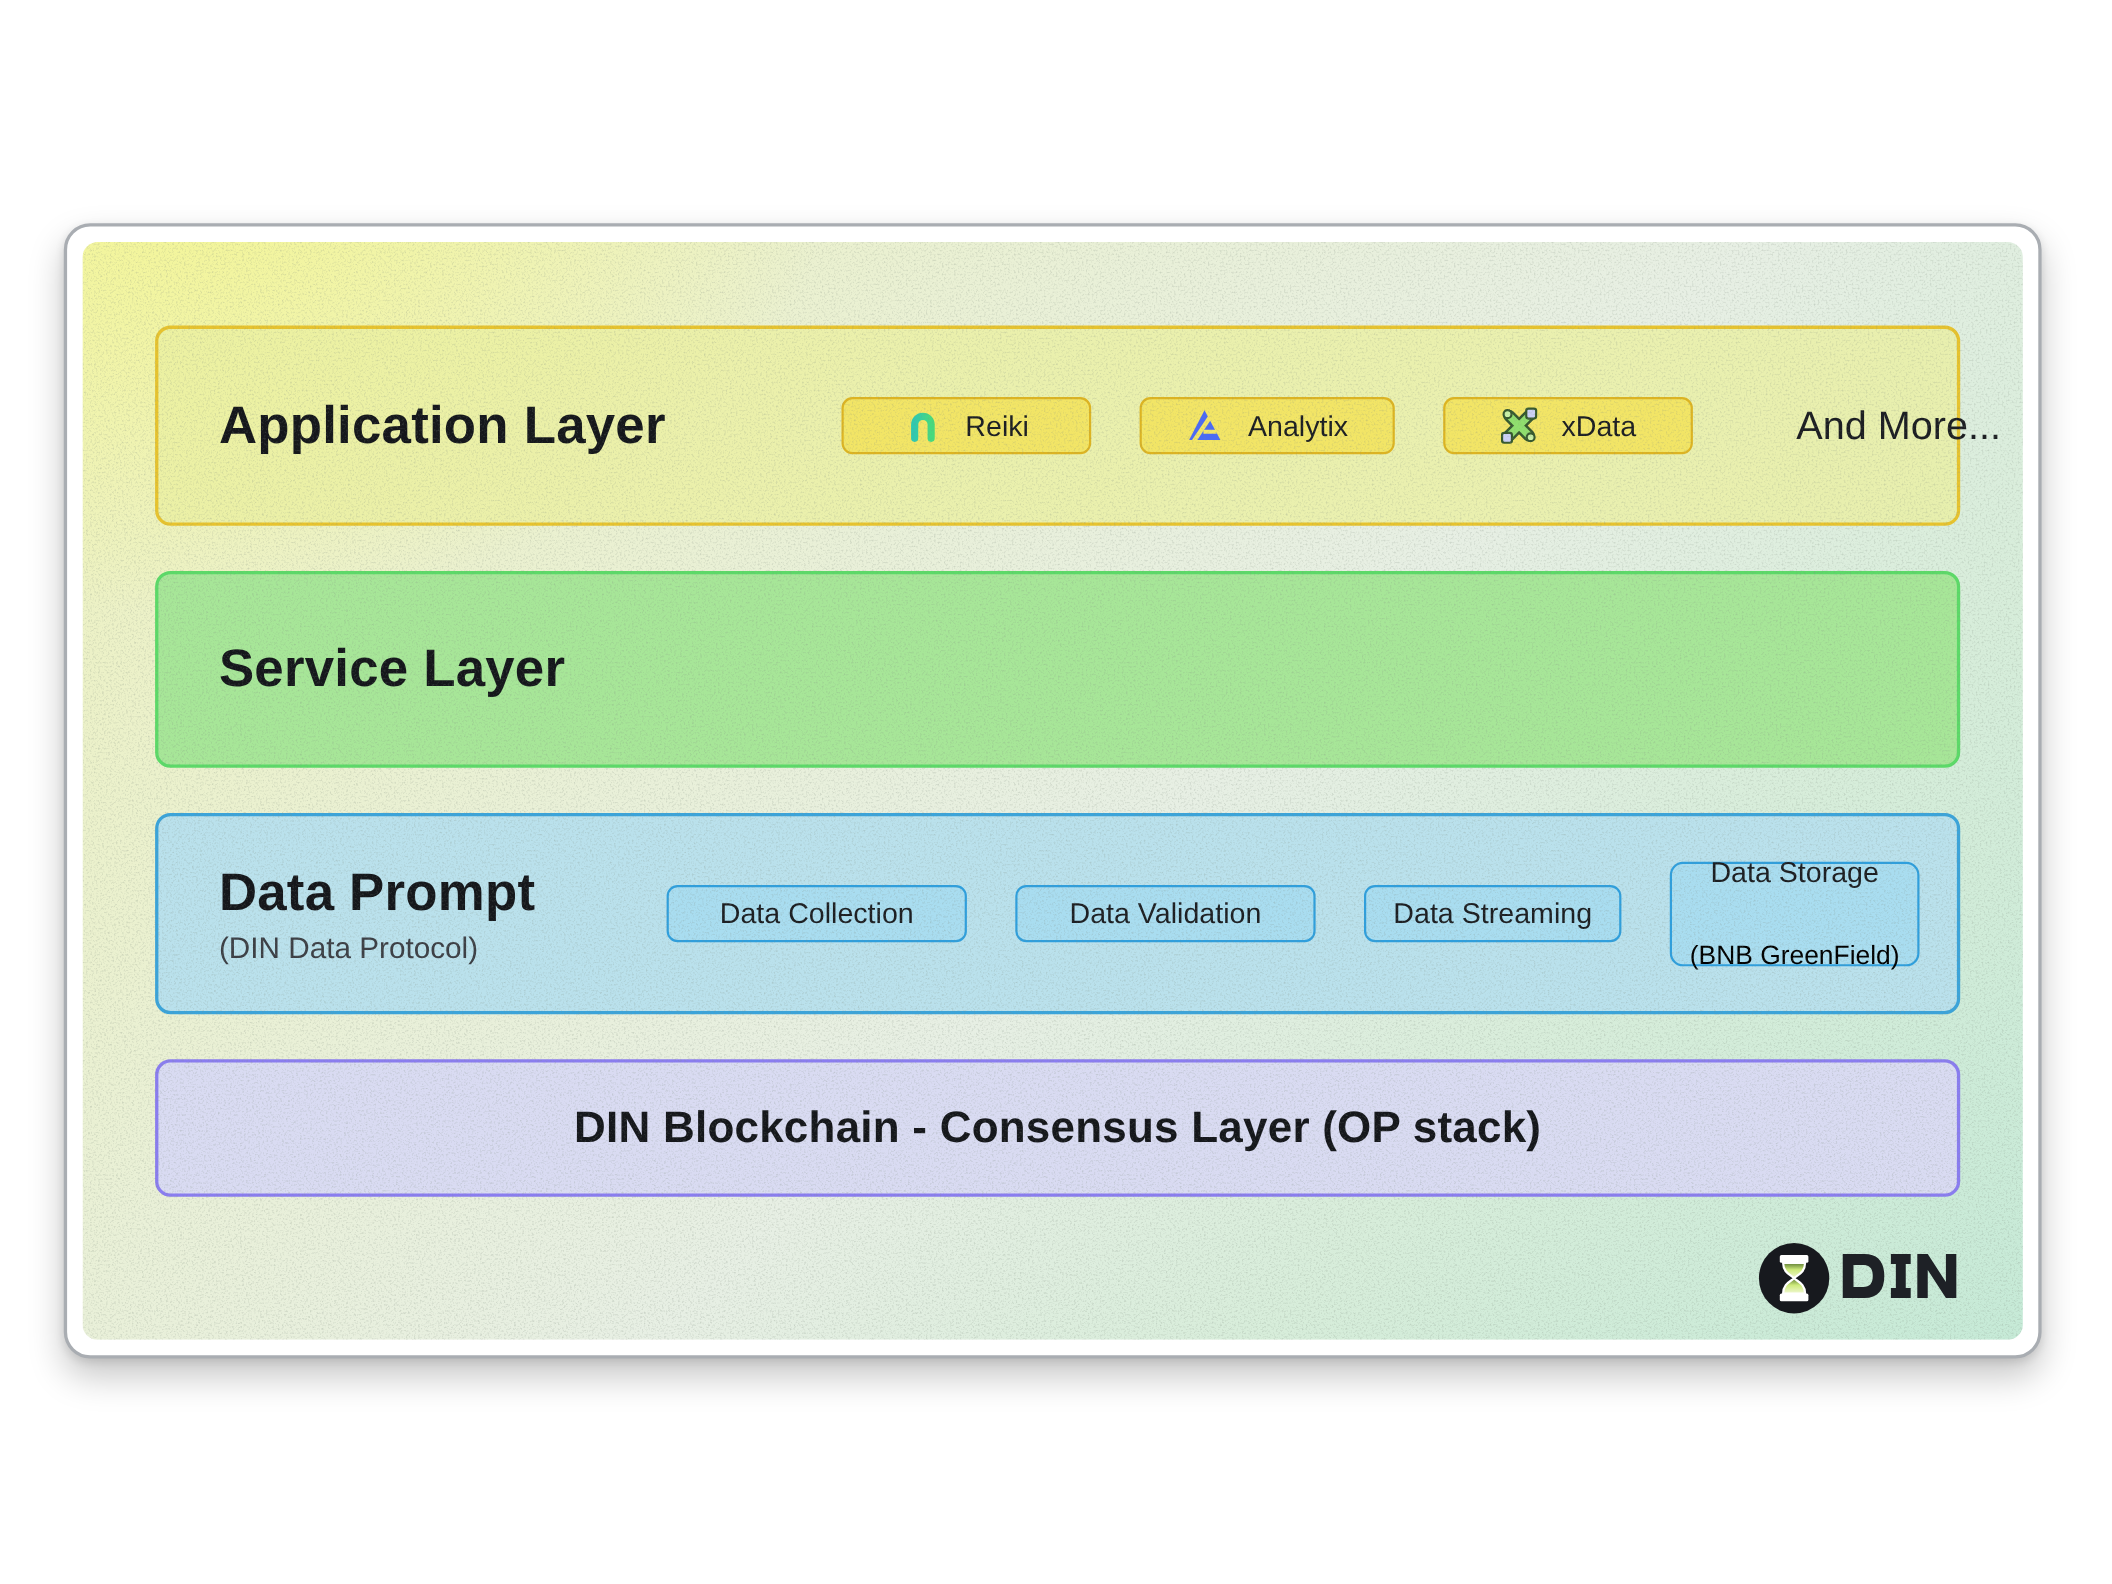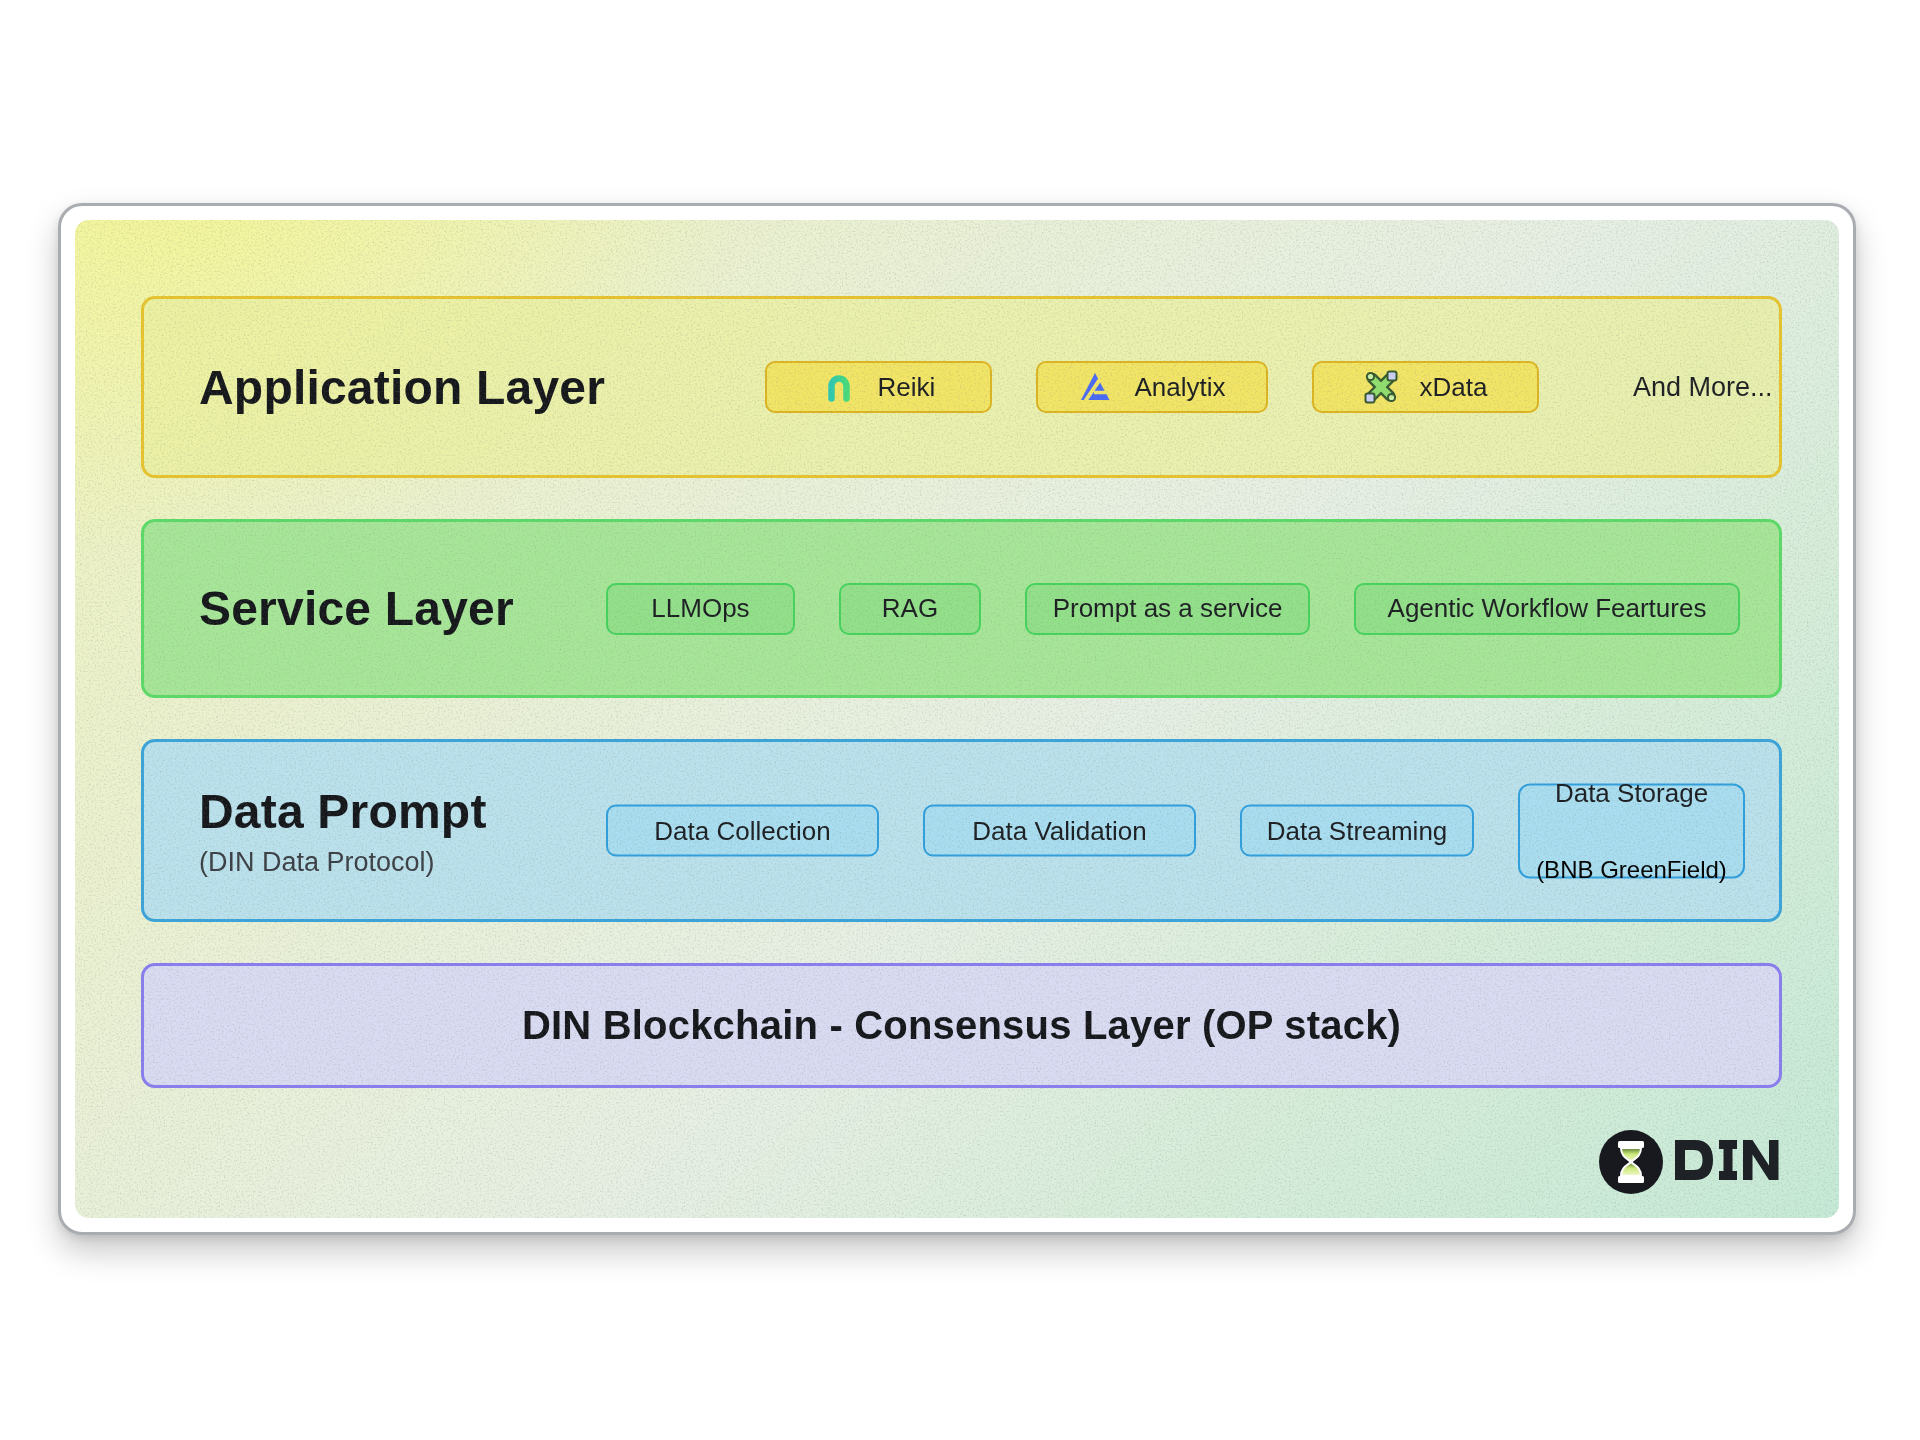--- a/index.html
+++ b/index.html
@@ -48,21 +48,21 @@
   .chip-y{background:#f2e566;border:2.5px solid #ddb422;}
   .chip-g{background:#92e089;border:2.5px solid #45d35e;}
   .chip-b{background:#a9ddf0;border:2.5px solid #2f9fdd;}
 
   .w-reiki{width:227px;}.w-analytix{width:232px;}.w-xdata{width:227px;}
   .w-svc0{width:189px;}.w-svc1{width:142px;}.w-svc2{width:285px;}.w-svc3{width:386px;}
   .w-dat0{width:273px;}.w-dat1{width:273px;}.w-dat2{width:234px;}
   .chip-storage{width:227px;height:95px;flex-direction:column;gap:3px;border-radius:12px;}
   .chip-storage .line2{font-size:24px;color:#000000;margin-top:44px;}
 
-  .more{margin-left:50px;font-size:27px;color:#1c1e22;white-space:nowrap;}
+  .more{margin-left:50px;font-size:36px;color:#1c1e22;white-space:nowrap;}
   .icon{display:flex;align-items:center;justify-content:center;}
 
   .logo{position:absolute;right:60px;bottom:22px;display:flex;align-items:center;gap:10px;z-index:10;}
   .wordmark-svg{display:block;}
 </style>
 </head>
 <body>
 
 <div class="card">
   <div class="canvas">
@@ -110,34 +110,20 @@
             </svg>
           </span>
           <span>xData</span>
         </div>
         <div class="more">And More...</div>
       </div>
     </div>
 
     <div class="layerbox svc">
       <h2 class="ltitle">Service Layer</h2>
-      <div class="chiprow row-svc">
-        <div class="chip chip-g w-svc0">
-          <span>LLMOps</span>
-        </div>
-        <div class="chip chip-g w-svc1">
-          <span>RAG</span>
-        </div>
-        <div class="chip chip-g w-svc2">
-          <span>Prompt as a service</span>
-        </div>
-        <div class="chip chip-g w-svc3">
-          <span>Agentic Workflow Feartures</span>
-        </div>
-      </div>
     </div>
 
     <div class="layerbox dat">
       <div class="titleblock">
         <h2 class="ltitle">Data Prompt</h2>
         <div class="subtitle">(DIN Data Protocol)</div>
       </div>
       <div class="chiprow row-dat">
         <div class="chip chip-b w-dat0">
           <span>Data Collection</span>

